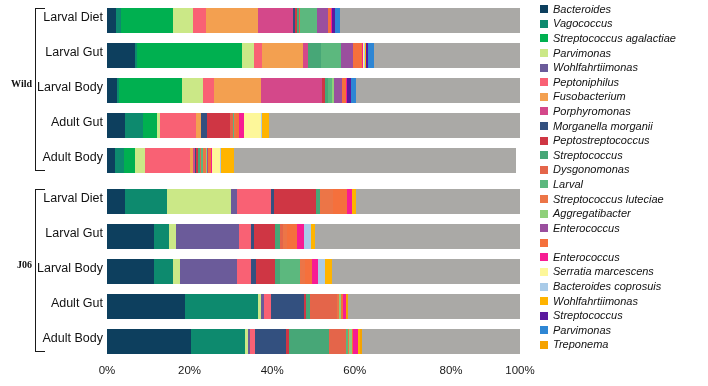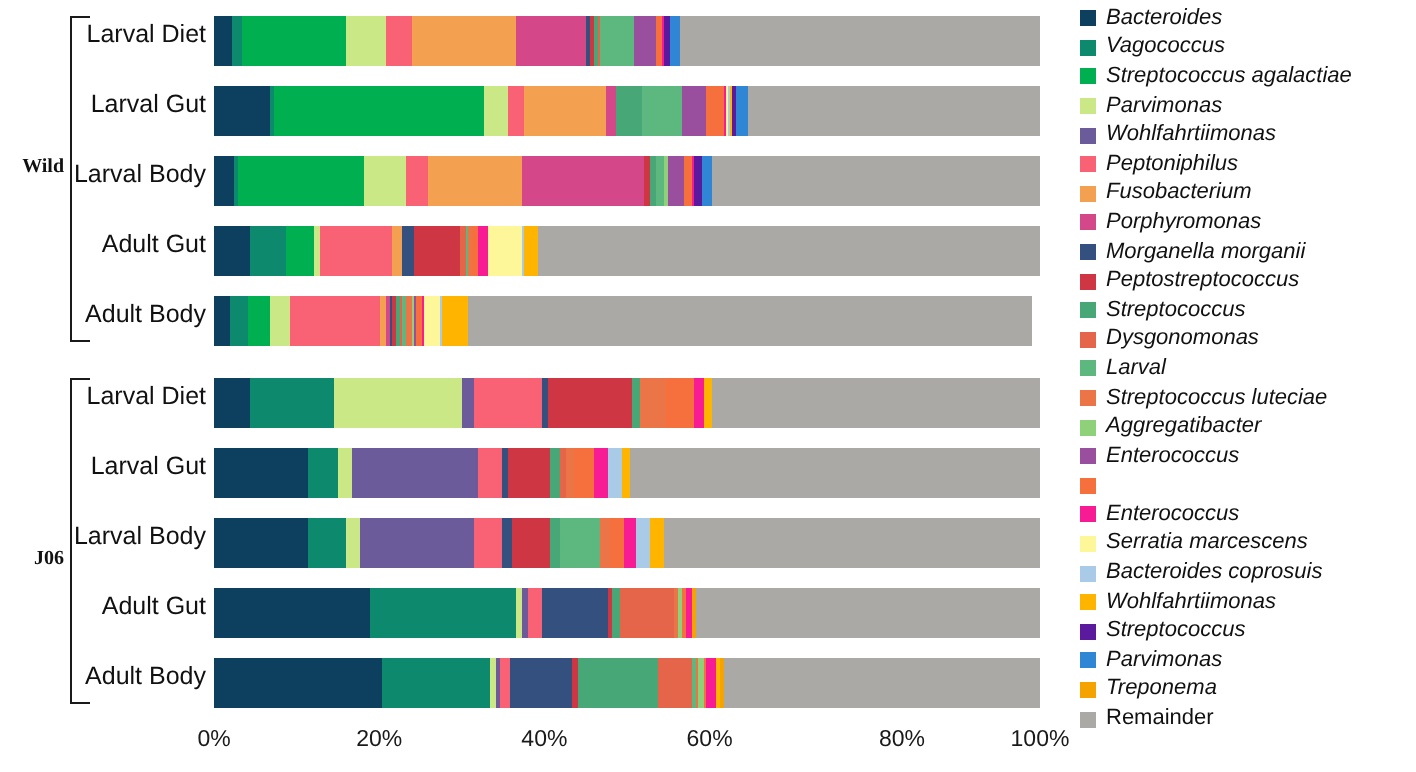--- a/index.html
+++ b/index.html
@@ -58,21 +58,21 @@
   .legend-text.plain{font-style:normal;}
 </style>
 </head>
 <body>
 
 <div id="root">
 
   <div class="group-label" style="left:0;top:78px;width:32px;">Wild</div>
   <div class="bracket" style="left:35px;top:8px;height:161px;"></div>
 
-  <div class="group-label" style="left:0;top:274px;width:32px;">J06</div>
+  <div class="group-label" style="left:0;top:259px;width:32px;">J06</div>
   <div class="bracket" style="left:35px;top:189px;height:161px;"></div>
 
   <div class="rowlabel-wrap" style="top:11px;">
       <div class="rowlabel">Larval Diet</div>
     </div>
   <div class="rowlabel-wrap" style="top:46px;">
       <div class="rowlabel">Larval Gut</div>
     </div>
   <div class="rowlabel-wrap" style="top:81px;">
       <div class="rowlabel">Larval Body</div>
@@ -387,19 +387,15 @@
         <span class="legend-text">Streptococcus</span>
       </div>
       <div class="legend-item">
         <span class="swatch" style="background: rgb(46, 134, 212);"></span>
         <span class="legend-text">Parvimonas</span>
       </div>
       <div class="legend-item">
         <span class="swatch" style="background: rgb(245, 163, 0);"></span>
         <span class="legend-text">Treponema</span>
       </div>
-      <div class="legend-item">
-        <span class="swatch" style="background: rgb(170, 169, 166);"></span>
-        <span class="legend-text plain">Remainder</span>
-      </div>
     </div>
 
 </div>
 
 </body></html>

